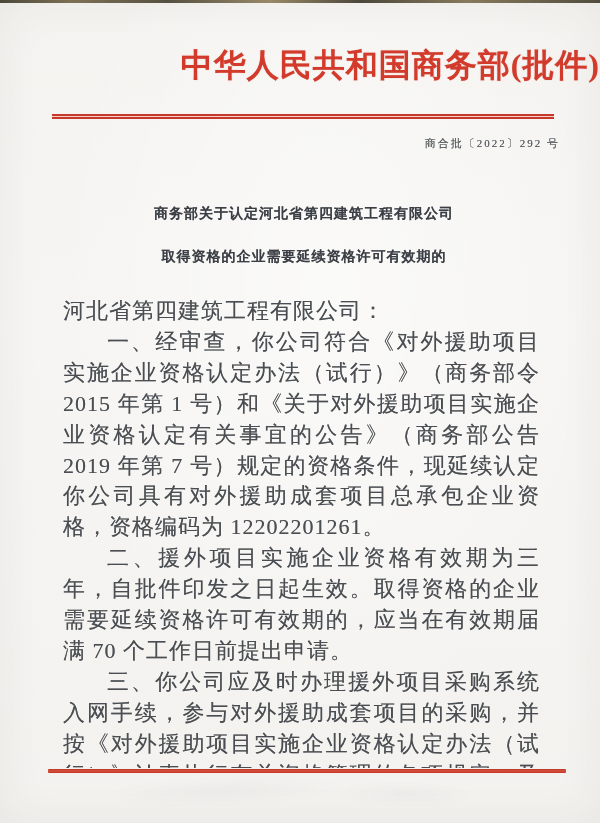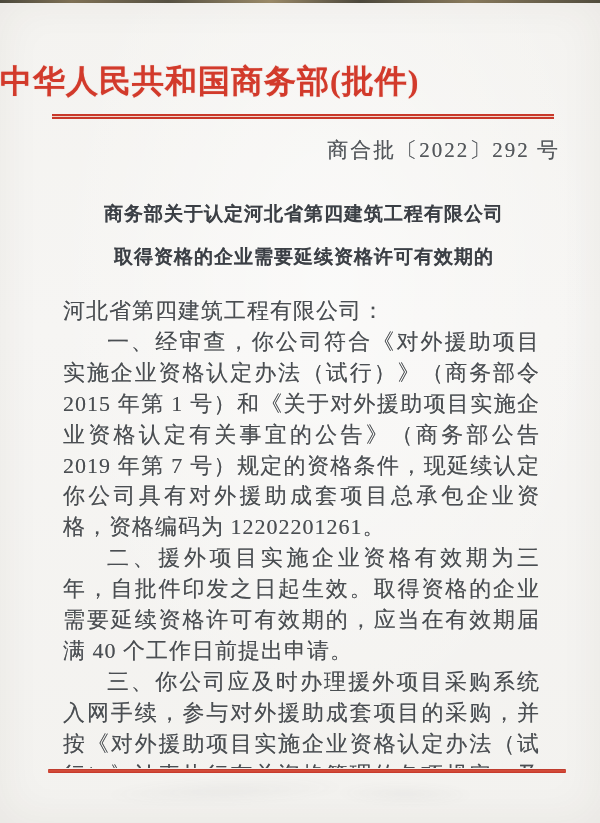--- a/index.html
+++ b/index.html
@@ -13,46 +13,46 @@
     box-shadow: inset 0 0 45px rgba(60,55,40,0.06);
     overflow:hidden;
     font-family:"Liberation Serif","DejaVu Serif",serif;
   }
   .top-edge {
     position:absolute; top:0; left:0; right:0; height:3px;
     background:linear-gradient(90deg,#2f2c1e 0%, #6a5a3a 12%, #3a3524 28%, #8a7750 45%, #2e2a1c 60%, #756542 78%, #35301f 100%);
     opacity:0.85;
   }
   .header-title {
-    position:absolute; top:60px; left:0; right:0;
-    text-align:left;
+    position:absolute; top:44px; left:0; right:0;
+    text-align:right;
     font-size:32px; font-weight:bold;
     letter-spacing:1px;
     color:var(--header-red,#d23a2b);
     text-shadow:0 0 1px rgba(210,58,43,0.45);
     white-space:nowrap;
   }
   .header-rule {
     position:absolute; top:114px; left:52px; width:502px; height:5px;
     border-top:2px solid var(--rule-red,#c8382a);
     border-bottom:2px solid var(--rule-red,#c8382a);
     box-sizing:border-box;
     background:linear-gradient(180deg, rgba(230,150,120,0.35), rgba(230,150,120,0.35));
   }
   .doc-number {
     position:absolute; top:136px; right:40px;
-    font-size:21px; letter-spacing:2px;
+    font-size:11px; letter-spacing:2px;
     color:#53575b;
     text-shadow:0 0 0.5px rgba(80,84,88,0.6);
     white-space:nowrap;
   }
   .doc-title {
     position:absolute; top:192px; left:8px; right:0;
     text-align:center;
-    font-size:19px; font-weight:bold; line-height:43px;
+    font-size:14px; font-weight:bold; line-height:43px;
     letter-spacing:1px;
     color:#3b3f45;
     text-shadow:0 0 0.6px rgba(59,63,69,0.55);
   }
   .doc-body {
     position:absolute; top:296px; left:63px; width:477px; height:472px;
     overflow:hidden;
     font-size:22px; line-height:30.9px;
     letter-spacing:1px;
     text-align:justify;
@@ -87,21 +87,21 @@
   <div class="doc-number">商合批〔2022〕292 号</div>
 
   <div class="doc-title">
     <div>商务部关于认定河北省第四建筑工程有限公司</div>
     <div>取得资格的企业需要延续资格许可有效期的</div>
   </div>
 
   <div class="doc-body">
     <p class="salutation">河北省第四建筑工程有限公司：</p>
     <p>一、经审查，你公司符合《对外援助项目实施企业资格认定办法（试行）》（商务部令 2015 年第 1 号）和《关于对外援助项目实施企业资格认定有关事宜的公告》（商务部公告 2019 年第 7 号）规定的资格条件，现延续认定你公司具有对外援助成套项目总承包企业资格，资格编码为 12202201261。</p>
-    <p>二、援外项目实施企业资格有效期为三年，自批件印发之日起生效。取得资格的企业需要延续资格许可有效期的，应当在有效期届满 40 个工作日前提出申请。</p>
+    <p>二、援外项目实施企业资格有效期为三年，自批件印发之日起生效。取得资格的企业需要延续资格许可有效期的，应当在有效期届满 70 个工作日前提出申请。</p>
     <p>三、你公司应及时办理援外项目采购系统入网手续，参与对外援助成套项目的采购，并按《对外援助项目实施企业资格认定办法（试行）》认真执行有关资格管理的各项规定，及时履行变更事项的</p>
   </div>
 
   <div class="footer-rule"></div>
 
   <div class="ghost ghost-1"></div>
   <div class="ghost ghost-2"></div>
 </div>
 
 </body></html>

